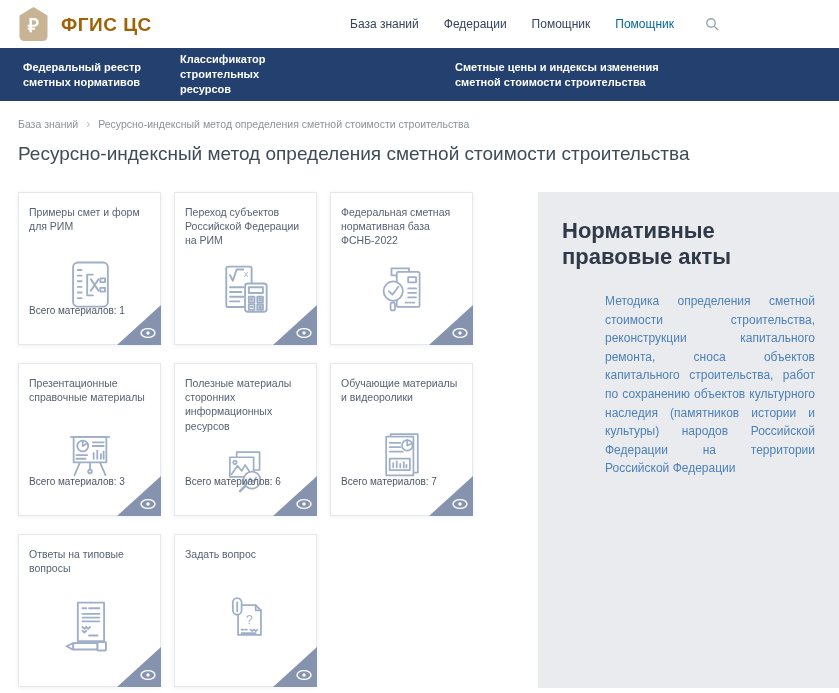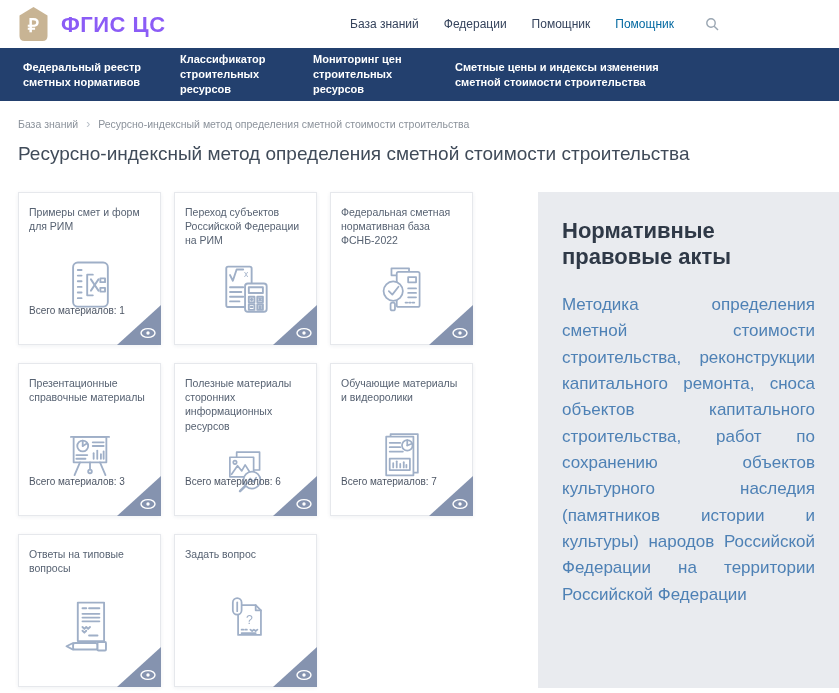--- a/index.html
+++ b/index.html
@@ -4,21 +4,21 @@
 <style>
   * { margin:0; padding:0; box-sizing:border-box; }
   html,body { background:#fff; }
   body { font-family:"Liberation Sans", sans-serif; width:839px; }
   .page { position:relative; width:839px; height:693px; overflow:hidden; background:#fff; }
 
   
   .header { position:relative; height:48px; background:#fff; }
   .logo { position:absolute; left:16px; top:6px; display:flex; align-items:center; gap:10px; cursor:pointer; }
   .logo-badge { width:35px; height:37px; }
-  .brand-name { font-size:22px; font-weight:bold; color:#8b5cf6; letter-spacing:.5px; }
+  .brand-name { font-size:19px; font-weight:bold; color:#a16207; letter-spacing:.5px; }
   .top-nav { position:absolute; left:350px; top:0; height:48px; display:flex; align-items:center; gap:25px; }
   .top-nav-link { font-size:12px; color:#35435c; text-decoration:none; cursor:pointer; white-space:nowrap; }
   .top-nav-link.muted { color:#0369a1; }
   .search-btn { margin-left:6px; cursor:pointer; display:flex; align-items:center; }
 
   
   .main-nav { position:relative; height:53px; background:#23406e; }
   .main-nav-item { position:absolute; top:50%; transform:translateY(-50%); color:#fff; font-size:11px; font-weight:600; line-height:1.4; cursor:pointer; }
   .mn-0 { left:23px;  width:125px; }
   .mn-1 { left:180px; width:125px; }
@@ -40,22 +40,22 @@
   .card-title { font-size:10.5px; line-height:1.35; color:#576272; }
   .card-icon-wrap { flex:1; display:flex; align-items:center; justify-content:center; }
   .card-count { position:absolute; left:10px; bottom:28px; font-size:10px; color:#4d5665; }
   .card-corner { position:absolute; right:-1px; bottom:-1px; width:46px; height:40px; }
   .ci { stroke:#9fafc7; fill:none; stroke-width:2; stroke-linecap:round; stroke-linejoin:round; }
   .ci text { stroke:none; fill:#9fafc7; font-family:"Liberation Sans",sans-serif; }
 
   
   .sidebar { position:absolute; left:520px; top:0; width:301px; height:496px; background:#e9ebef; padding:26px 24px; }
   .sidebar-title { font-size:22px; font-weight:bold; color:#2f3947; }
-  .sidebar-link { display:block; margin-top:22px; font-size:17px; line-height:1.55; color:#4e81b5;
-                  text-align:justify; text-decoration:none; cursor:pointer; }
+  .sidebar-link { display:block; margin-top:22px; font-size:12px; line-height:1.55; color:#4e81b5;
+                  text-align:justify; text-decoration:none; cursor:pointer;margin-left:43px; }
 </style>
 </head>
 <body>
 
 <div class="page">
 
   <div class="header">
     <div class="logo">
       <svg class="logo-badge" viewBox="0 0 35 37">
         <path d="M17.5 1 L31.5 9.5 V30 Q31.5 35 26.5 35 H8.5 Q3.5 35 3.5 30 V9.5 Z" fill="#c8b494"></path>
@@ -73,21 +73,20 @@
           <circle cx="6" cy="6" r="4.2"></circle>
             <line x1="9.2" y1="9.2" x2="13" y2="13"></line>
         </svg>
       </span>
     </div>
   </div>
 
   <div class="main-nav">
     <div class="main-nav-item mn-0">Федеральный реестр сметных нормативов</div>
     <div class="main-nav-item mn-1">Классификатор строительных ресурсов</div>
-    <div class="main-nav-item mn-2">Мониторинг цен строительных ресурсов</div>
     <div class="main-nav-item mn-3">Сметные цены и индексы изменения сметной стоимости строительства</div>
   </div>
 
   <div class="content">
 
     <div class="breadcrumb">
       <span class="crumb-root">База знаний</span>
       <span class="crumb-sep">›</span>
       <span class="crumb-current">Ресурсно-индексный метод определения сметной стоимости строительства</span>
     </div>

